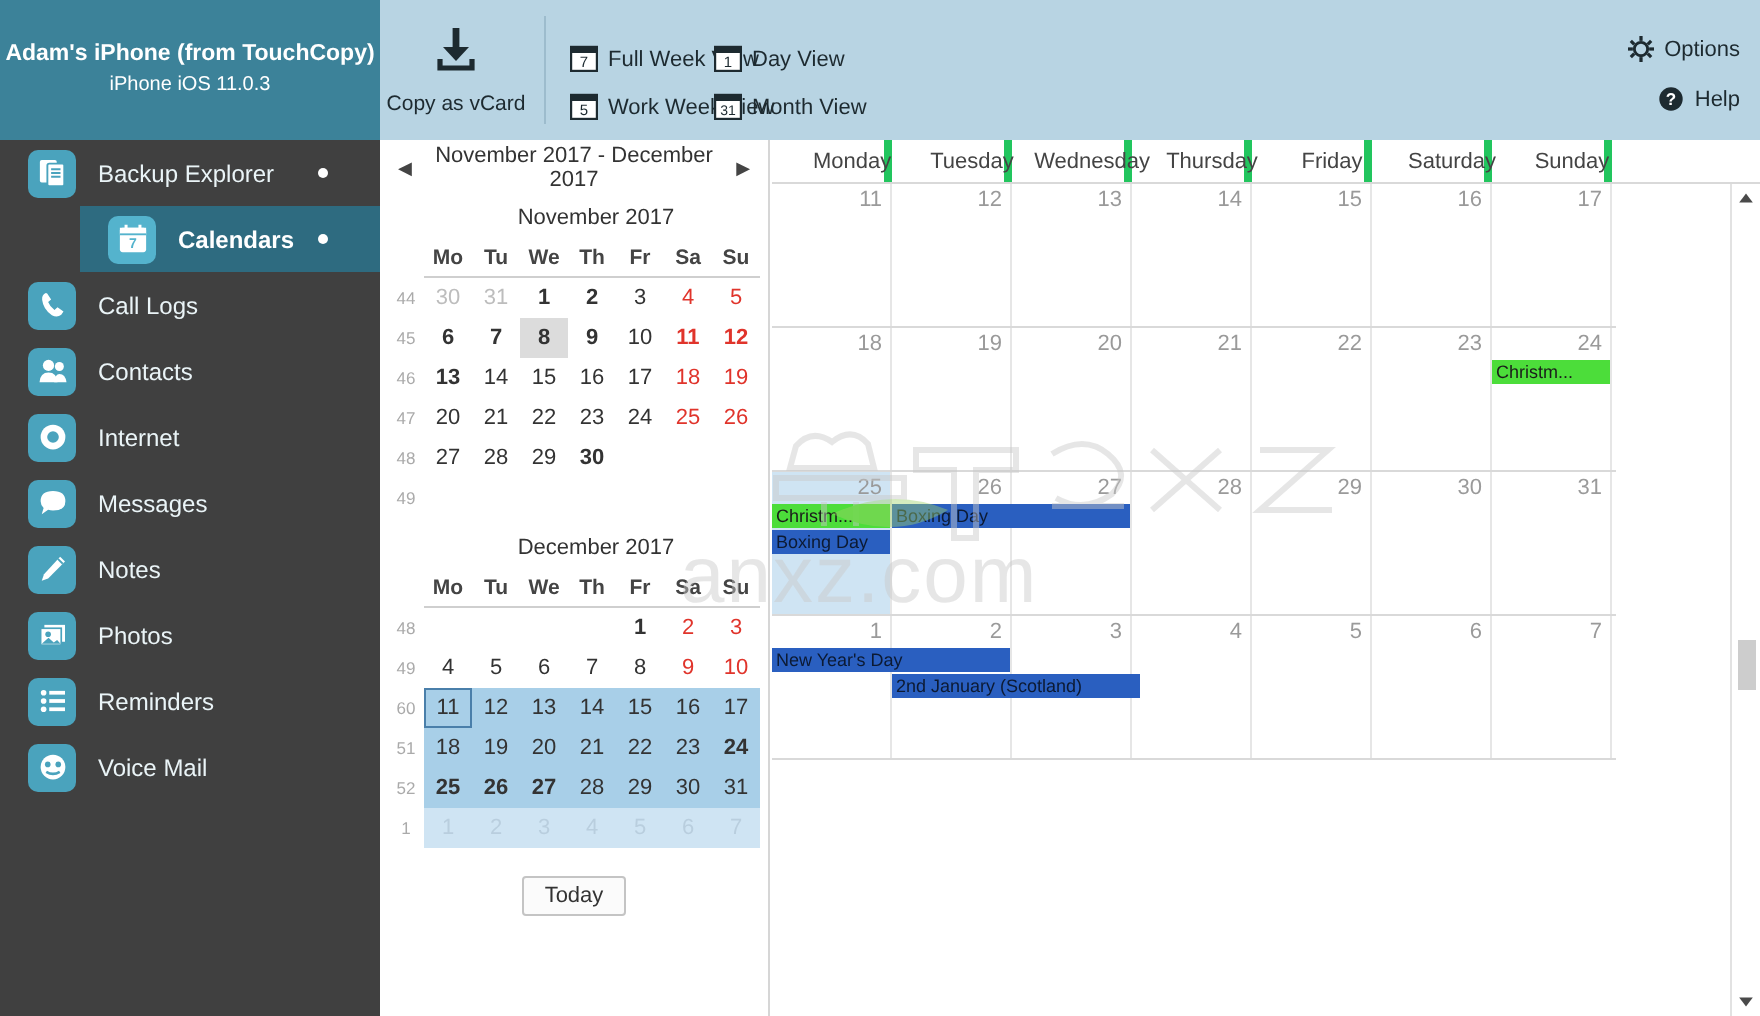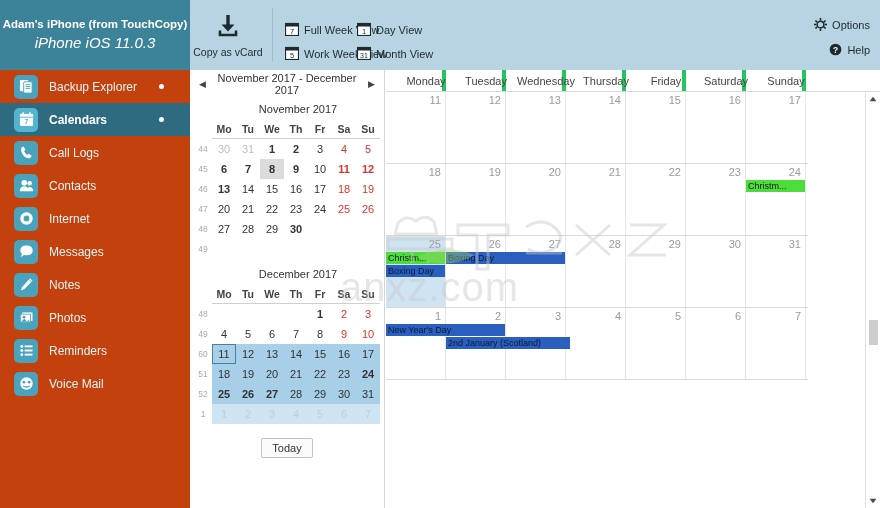--- a/index.html
+++ b/index.html
@@ -16,21 +16,21 @@
     position:absolute; left:0; top:0; width:880px; height:70px;
     background:#b8d4e3;
   }
   #device-badge {
     position:absolute; left:0; top:0; width:190px; height:70px;
     background:#3c8299; color:#ffffff;
     display:flex; flex-direction:column; align-items:center; justify-content:center;
     text-align:left; line-height:1.35;
   }
   #device-badge .dname { font-size:11.5px; font-weight:bold; }
-  #device-badge .dos { font-size:15px; font-weight:normal;font-style:italic; }
+  #device-badge .dos { font-size:10px; font-weight:normal; }
 
   #vcard-btn {
     position:absolute; left:192px; top:2px; width:72px; height:66px;
     display:flex; flex-direction:column; align-items:center; justify-content:center;
     color:#1d2a30; cursor:pointer;
   }
   #vcard-btn .lbl { font-size:10.5px; margin-top:3px; }
   .vsep { position:absolute; top:8px; width:1px; height:54px; background:#9dbccd; }
 
   .viewbtn {
@@ -39,27 +39,27 @@
   }
   .viewbtn .calico { margin-right:5px; }
 
   .topright { position:absolute; right:10px; display:flex; align-items:center;
     font-size:11px; color:#1d2a30; cursor:pointer; }
   .topright .ti { margin-right:5px; display:flex; }
 
   
   #sidebar {
     position:absolute; left:0; top:70px; width:190px; height:438px;
-    background:#c2410c;
+    background:#404040;
   }
   .nav-item {
     position:relative; height:33px; display:flex; align-items:center;
     padding-left:14px; color:#eaf4f7; font-size:12px; cursor:pointer;
   }
-  .nav-item.active { background:#2e6b80; font-weight:bold; color:#ffffff; }
+  .nav-item.active { background:#2e6b80; font-weight:bold; color:#ffffff;margin-left:40px; }
   .nav-ico {
     width:24px; height:24px; border-radius:5px; background:#4aa3bd;
     display:flex; align-items:center; justify-content:center;
     margin-right:11px; flex:0 0 auto; color:#ffffff;
   }
   .nav-item.active .nav-ico { background:#54b3cd; }
   .nav-dot {
     position:absolute; right:26px; width:5px; height:5px; border-radius:50%;
     background:#ffffff;
   }

